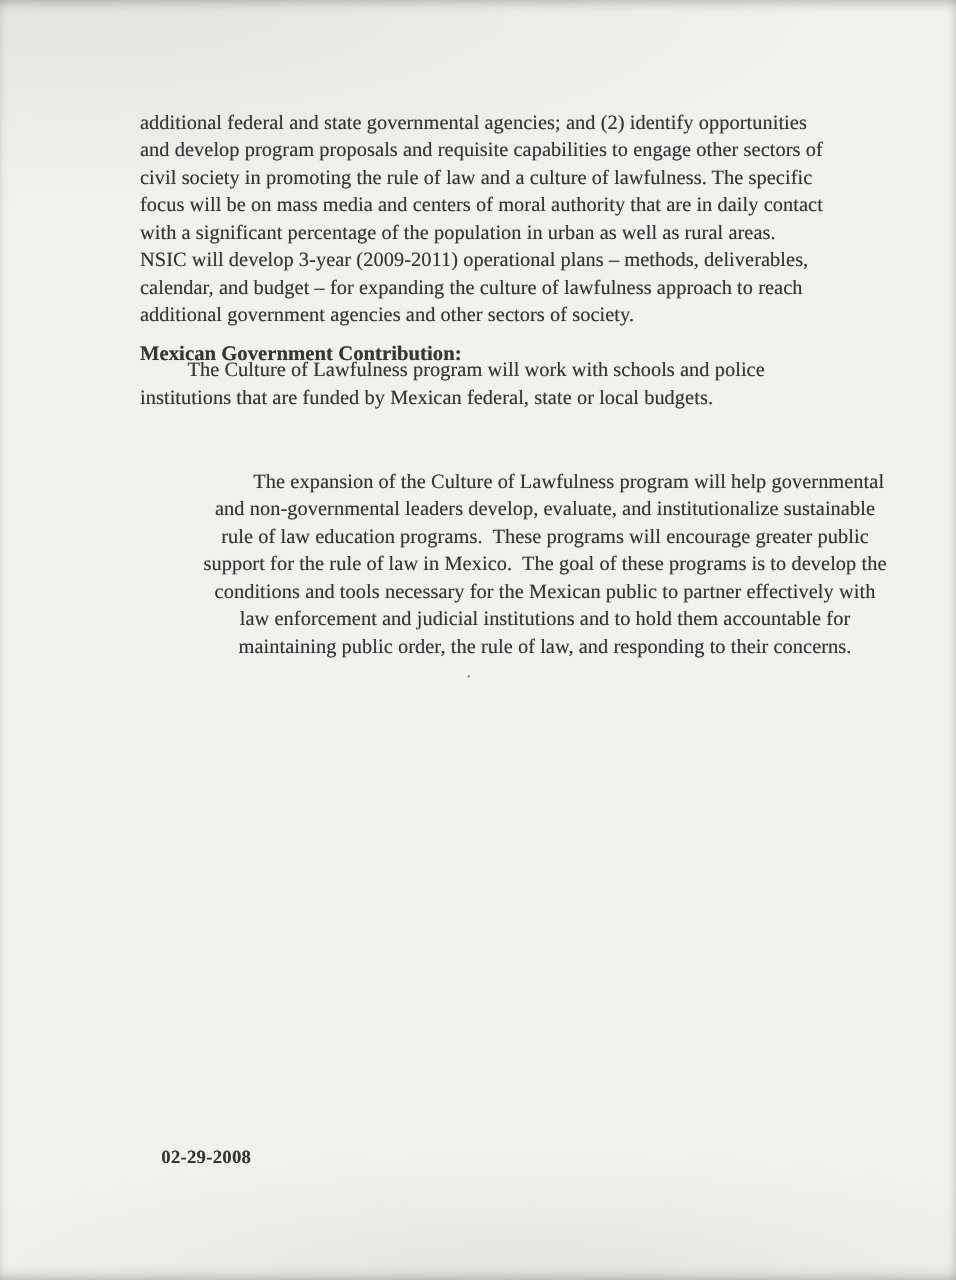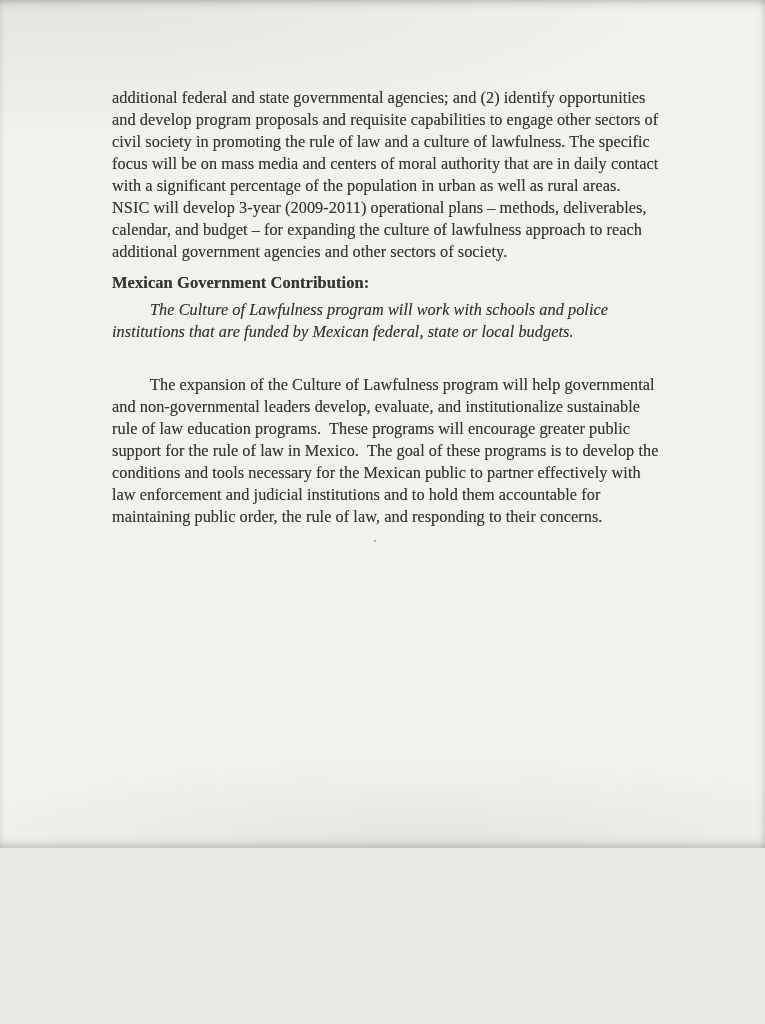--- a/index.html
+++ b/index.html
@@ -3,21 +3,21 @@
 <meta charset="utf-8">
 <style>
   html, body {
     margin: 0;
     padding: 0;
     background: #e9e8e5;
   }
   .page {
     position: relative;
     width: 765px;
-    height: 848px;
+    height: 1024px;
     overflow: hidden;
     background:
       radial-gradient(130% 26% at 8% 0%, rgba(116,110,100,0.10), rgba(0,0,0,0) 62%),
       radial-gradient(90% 14% at 55% 100%, rgba(116,110,100,0.10), rgba(0,0,0,0) 75%),
       #f2f1ed;
     box-shadow:
       inset 0 8px 10px -7px rgba(72,68,60,0.40),
       inset 0 -9px 11px -8px rgba(72,68,60,0.38),
       inset -7px 0 9px -8px rgba(72,68,60,0.28),
       inset 6px 0 10px -9px rgba(72,68,60,0.18);
@@ -83,25 +83,25 @@
 and develop program proposals and requisite capabilities to engage other sectors of
 civil society in promoting the rule of law and a culture of lawfulness. The specific
 focus will be on mass media and centers of moral authority that are in daily contact
 with a significant percentage of the population in urban as well as rural areas.
 NSIC will develop 3-year (2009-2011) operational plans – methods, deliverables,
 calendar, and budget – for expanding the culture of lawfulness approach to reach
 additional government agencies and other sectors of society.</p>
 
     <h2 class="heading" style="top: 272px;">Mexican Government Contribution:</h2>
 
-    <p class="para indent-first" style="top: 299px; font-style: italic;">The Culture of Lawfulness program will work with schools and police
+    <p class="para indent-first" style="top: 285px;">The Culture of Lawfulness program will work with schools and police
 institutions that are funded by Mexican federal, state or local budgets.</p>
 
 
-    <p class="para indent-first" style="top: 374px;">The expansion of the Culture of Lawfulness program will help governmental
+    <p class="para indent-first" style="top: 374px; text-align: center;">The expansion of the Culture of Lawfulness program will help governmental
 and non-governmental leaders develop, evaluate, and institutionalize sustainable
 rule of law education programs.  These programs will encourage greater public
 support for the rule of law in Mexico.  The goal of these programs is to develop the
 conditions and tools necessary for the Mexican public to partner effectively with
 law enforcement and judicial institutions and to hold them accountable for
 maintaining public order, the rule of law, and responding to their concerns.</p>
 
     <div class="footer-date">02-29-2008</div>
 
     <div class="speck speck-2"></div>

